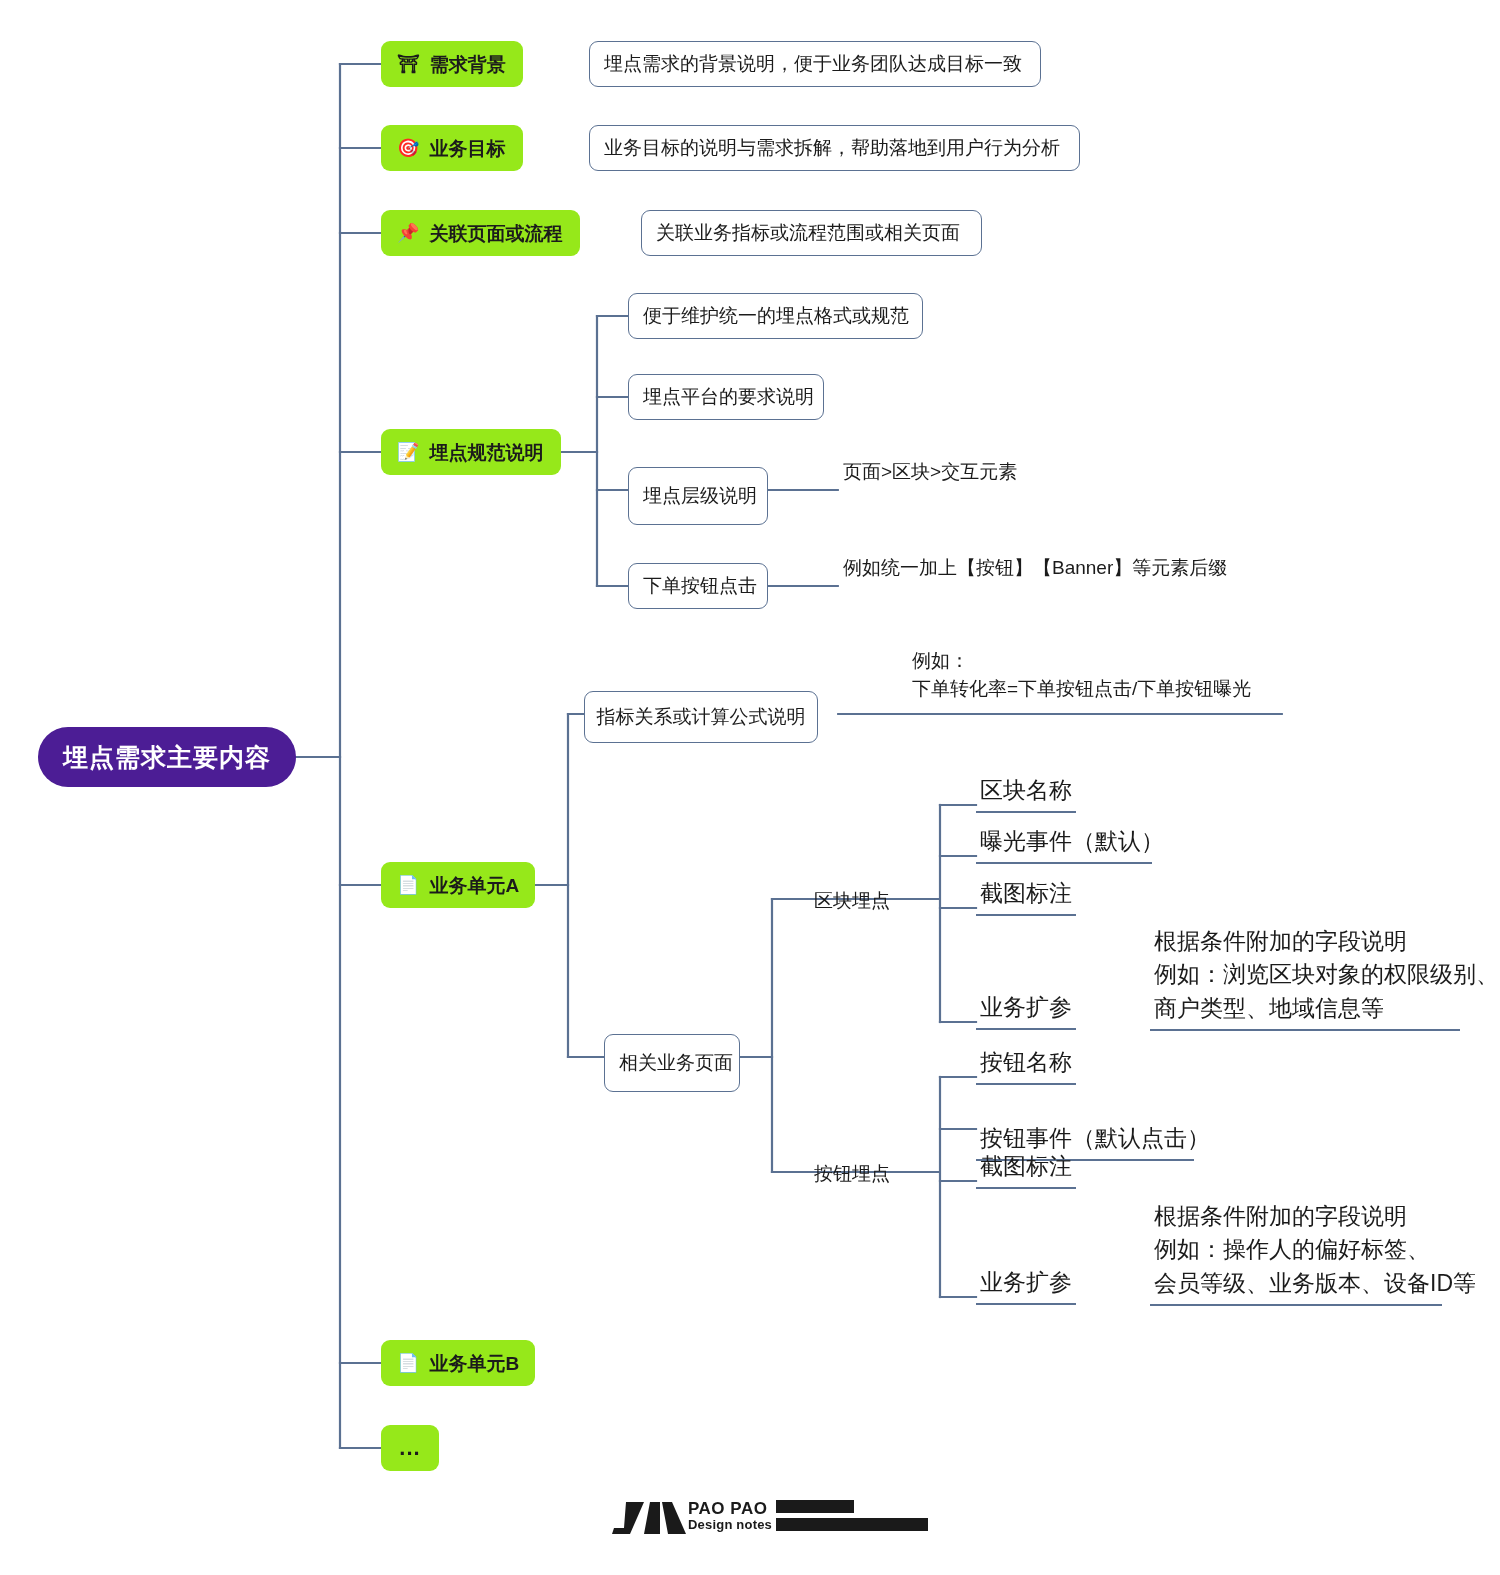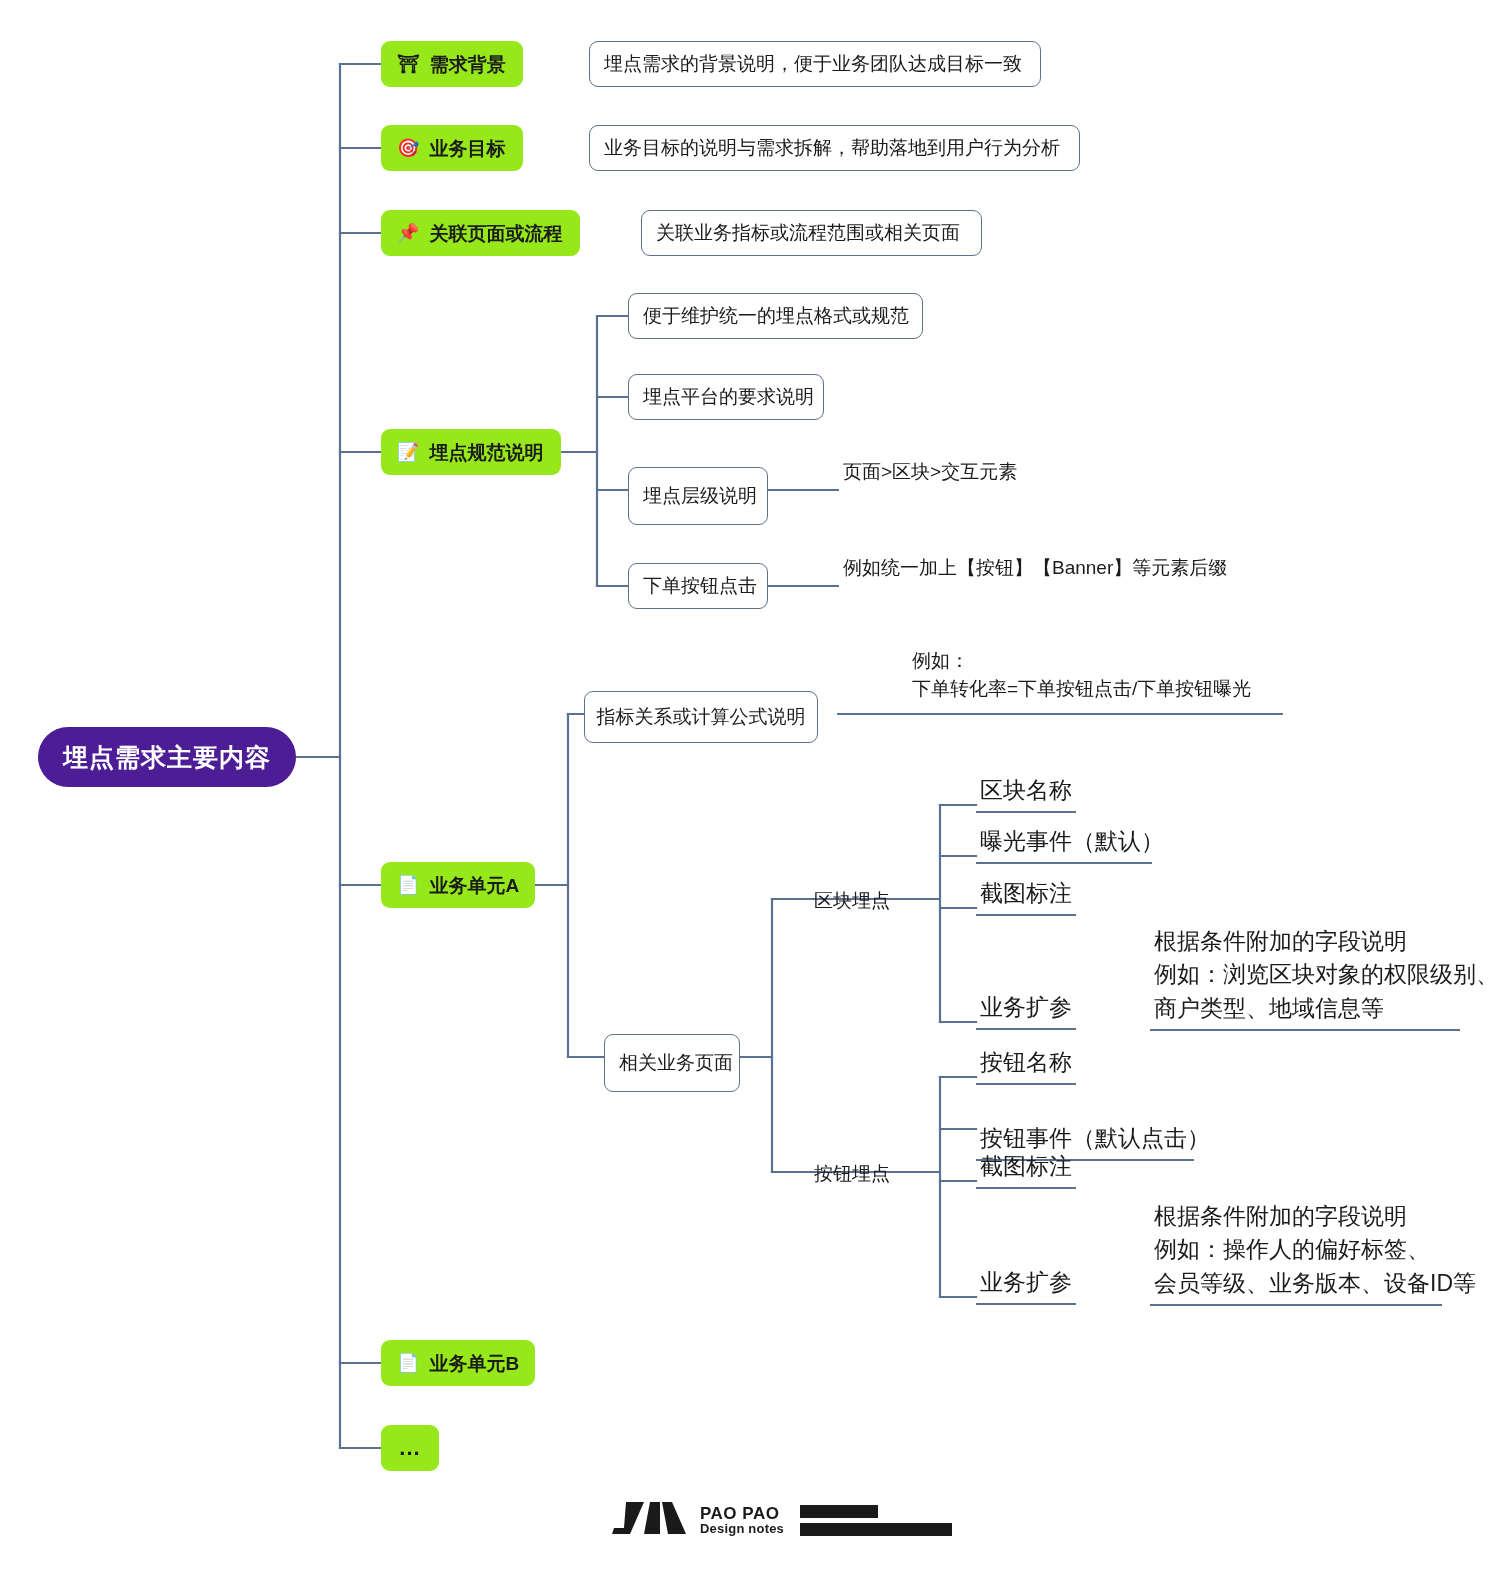--- a/index.html
+++ b/index.html
@@ -116,22 +116,21 @@
     color: #1b1b1b;
     font-size: 19px;
     white-space: nowrap;
     line-height: 1.45;
   }
 
   
   #watermark {
     position: absolute;
     display: flex;
-    align-items: flex-end;
-    gap: 12px;
+    align-items: flex-start;
   }
   #watermark .wm-logo { display: block; }
   #watermark .wm-text {
     display: flex;
     flex-direction: column;
     justify-content: center;
     line-height: 1.05;
   }
   #watermark .wm-title {
     font-size: 17px;

